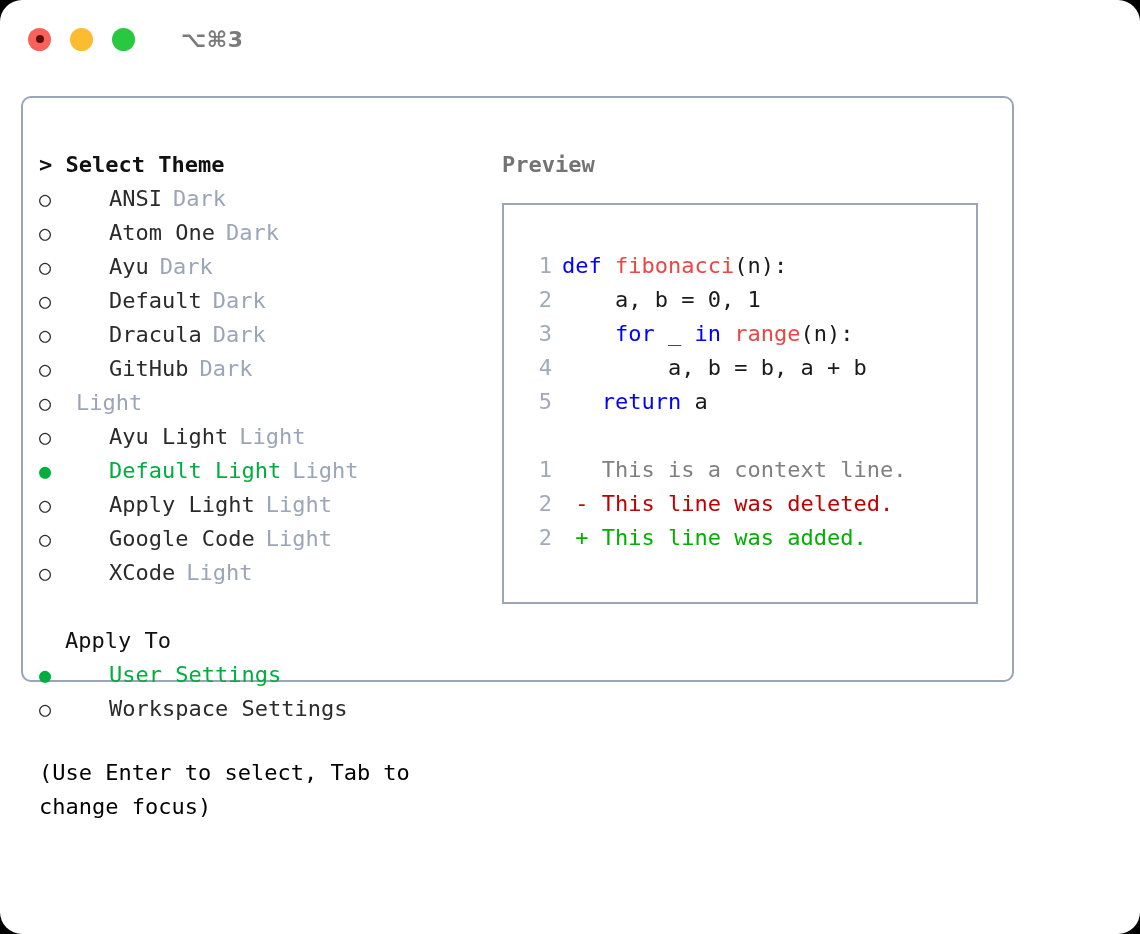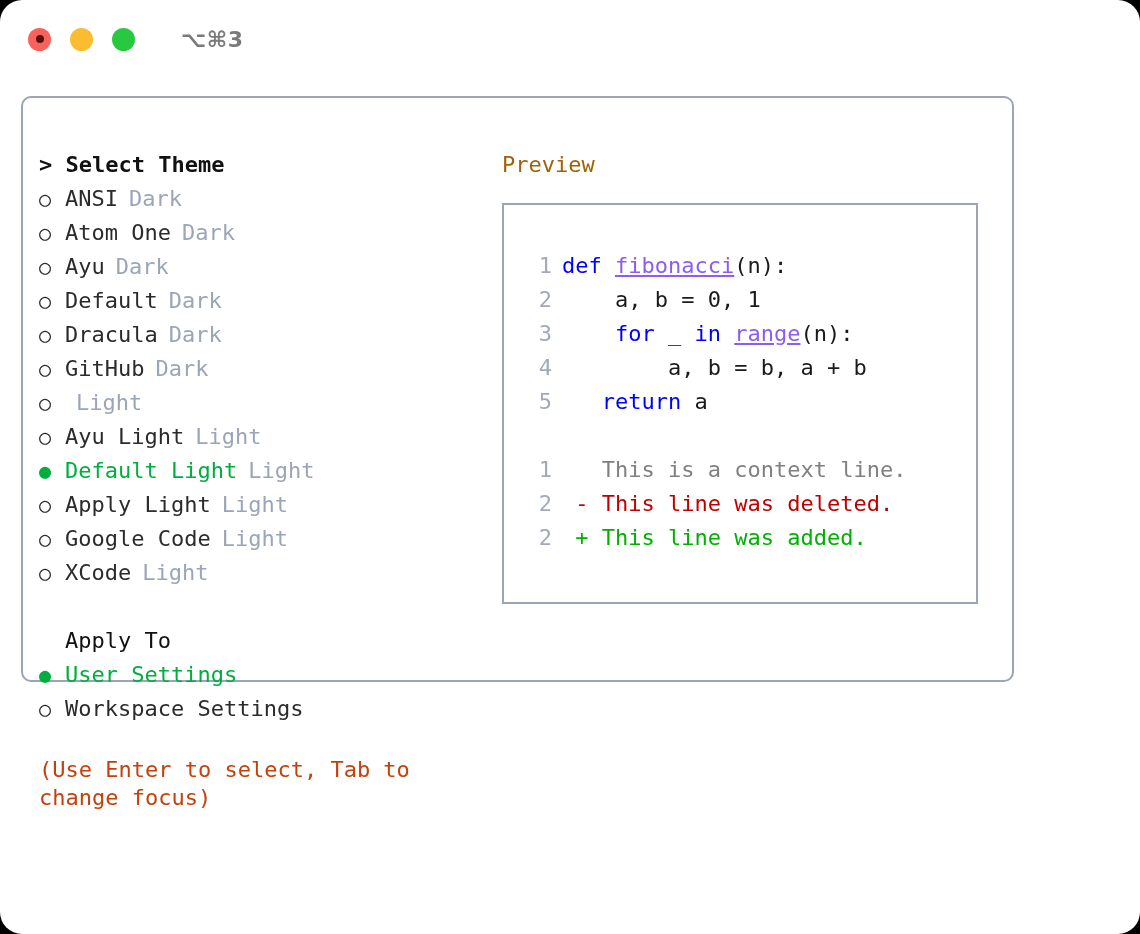--- a/index.html
+++ b/index.html
@@ -118,57 +118,57 @@
   }
   .bullet {
     width: 26px;
     flex: 0 0 26px;
     font-size: 20px;
     color: #2b2b2b;
   }
   .bullet.on {
     color: #00ae3f;
   }
-  .opt-label { color: #2b2b2b; }
+  .opt-label { color: #2b2b2b; margin-left: 44px; }
   .opt-row.selected .opt-label { color: #00ae3f; }
   .opt-tag {
     color: #9aa5b8;
     margin-left: 11px;
   }
 
   .spacer { height: 34px; }
 
   .apply-head {
     font-size: 22px;
     font-weight: normal;
     color: #111111;
     line-height: 34px;
     padding-left: 26px;
     white-space: pre;
   }
 
   .hint {
     margin-top: 30px;
     font-size: 22px;
-    line-height: 28px;
-    color: #c2410c;
+    line-height: 34px;
+    color: #000000;
     width: 410px;
   }
 
   
   .right-col {
     position: absolute;
     left: 479px;
     top: 50px;
     width: 490px;
   }
   .preview-head {
     font-size: 22px;
-    font-weight: normal;
-    color: #a16207;
+    font-weight: bold;
+    color: #737373;
     line-height: 34px;
     white-space: pre;
   }
   .code-box {
     margin-top: 21px;
     width: 476px;
     height: 401px;
     border: 2px solid #9aa5b8;
     box-sizing: border-box;
     background: #ffffff;
@@ -190,21 +190,21 @@
   .lineno {
     width: 32px;
     flex: 0 0 32px;
     text-align: right;
     color: #a0aab8;
     margin-right: 10px;
   }
   .code-gap { height: 34px; }
 
   .tok-kw   { color: #0000ff; }
-  .tok-fn   { color: #8b5cf6; text-decoration: underline; }
+  .tok-fn   { color: #ef4444; }
   .tok-plain{ color: #1a1a1a; }
   .tok-ctx  { color: #808080; }
   .tok-del  { color: #c00000; }
   .tok-add  { color: #00b000; }
 </style>
 </head>
 <body>
 
 <div class="page">
 

